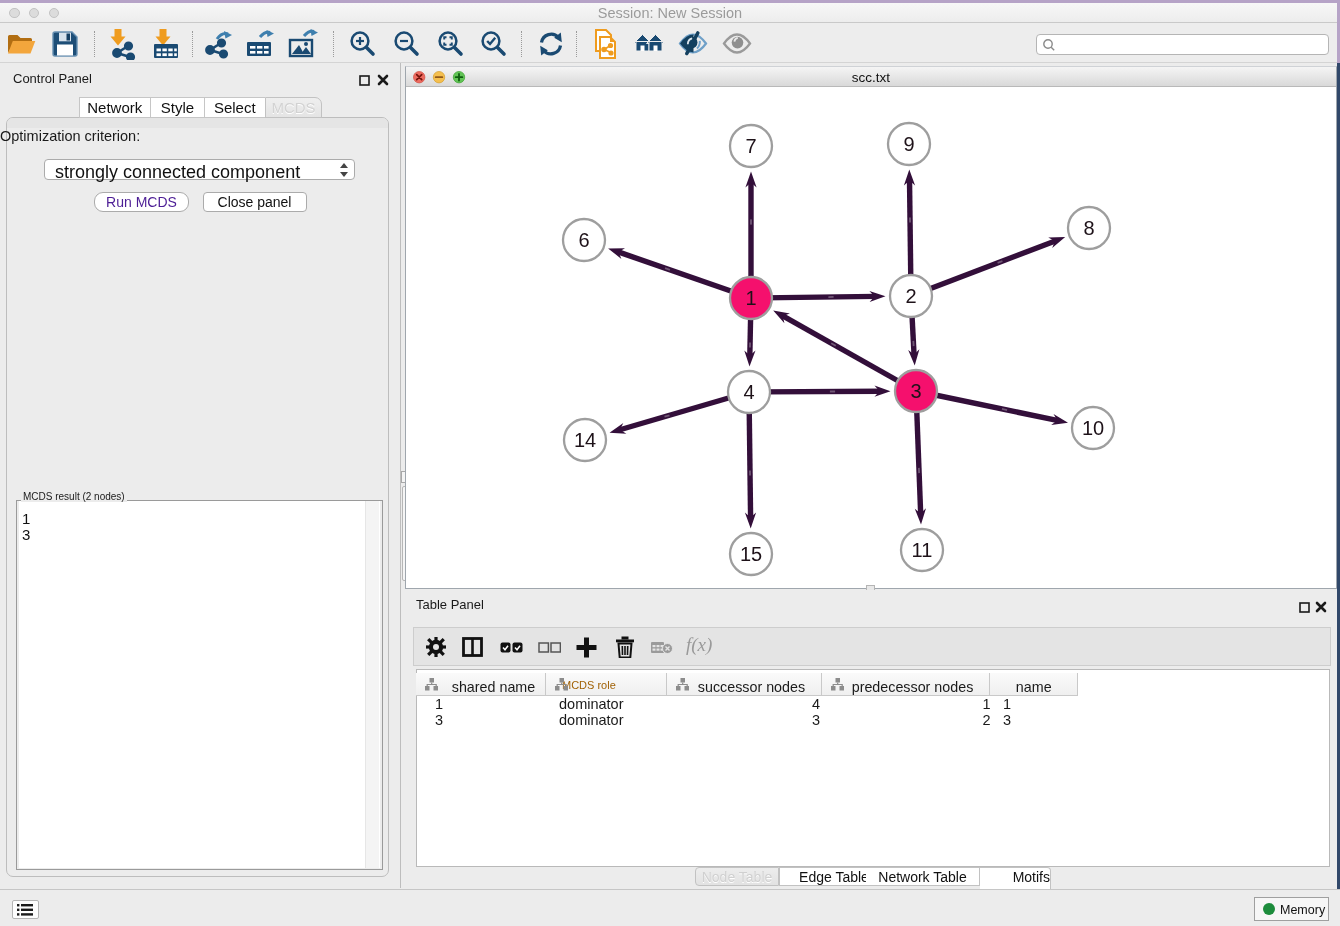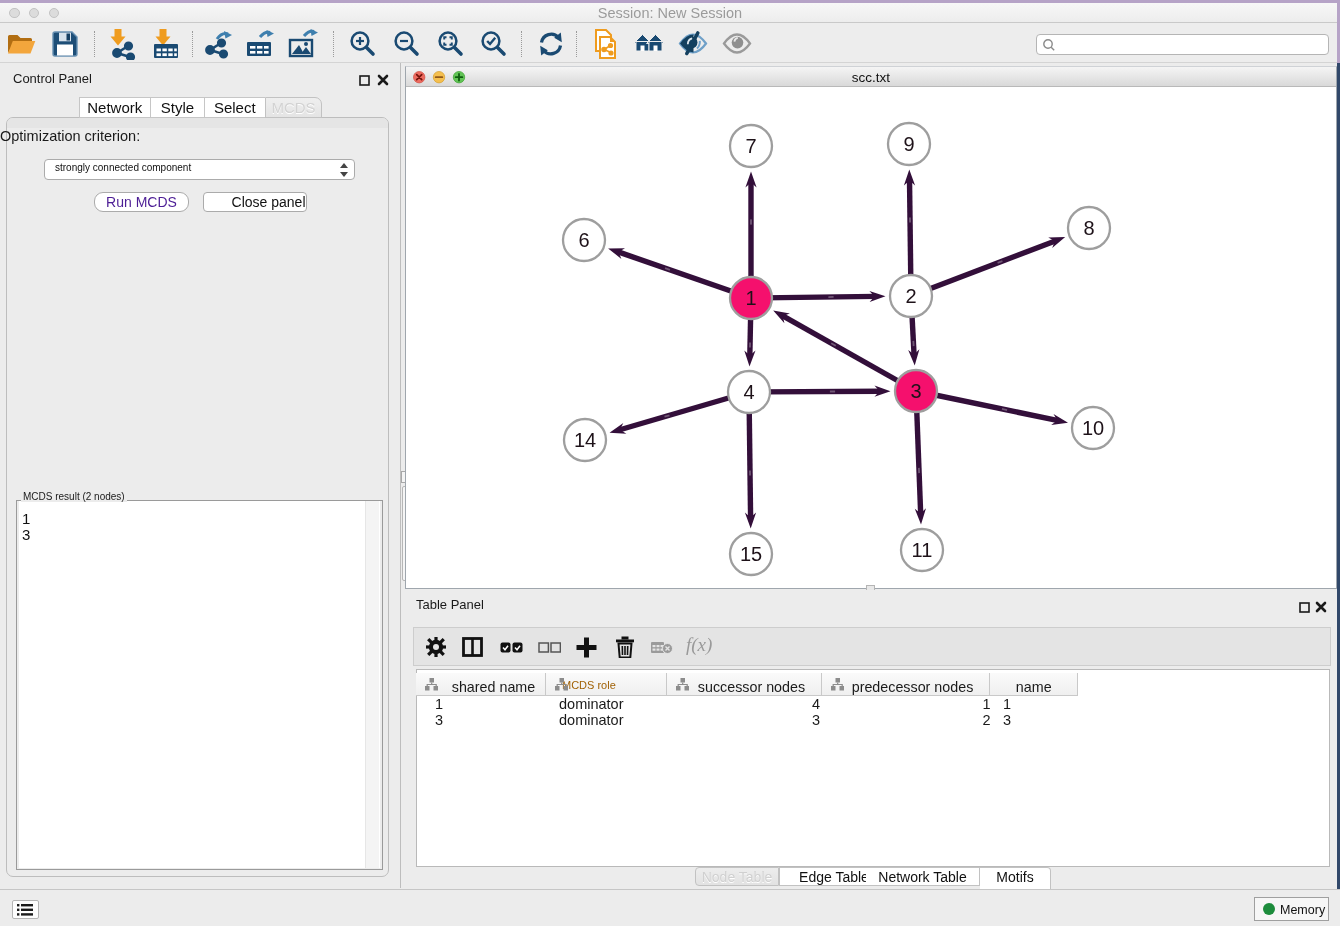--- a/index.html
+++ b/index.html
@@ -183,27 +183,27 @@
 <div class="abs" style="left:7px;top:118px;width:381px;height:10px;background:#e5e5e5;border-radius:6px 6px 0 0"></div>
 
 <div class="abs" style="left:264.5px;top:97px;width:57.5px;height:21px;background:linear-gradient(#efefef,#e4e4e4);border:1px solid #c2c2c2;border-radius:0 7px 0 0"></div>
 <div class="abs" style="left:264.5px;top:97px;width:58px;height:21px;font-size:15px;color:#d2d2d2;text-shadow:0 1px 0 #fff;text-align:center;line-height:21px">MCDS</div>
 <div class="abs" style="left:78.5px;top:97px;width:71.5px;height:21px;background:#fff;border:1px solid #c6c6c6;border-right:none;font-size:15px;color:#111;text-align:center;line-height:20px">Network</div>
 <div class="abs" style="left:150px;top:97px;width:54px;height:21px;background:#fff;border:1px solid #c6c6c6;border-right:none;font-size:15px;color:#111;text-align:center;line-height:20px">Style</div>
 <div class="abs" style="left:204px;top:97px;width:60.5px;height:21px;background:#fff;border:1px solid #c6c6c6;border-right:none;font-size:15px;color:#111;text-align:center;line-height:20px">Select</div>
 
 <div class="abs" style="left:0;top:128px;width:397px;text-align:left;font-size:14.5px;color:#1a1a1a">Optimization criterion:</div>
 <div class="abs" style="left:44px;top:159px;width:311px;height:21px;background:#fff;border:1px solid #ababab;border-radius:4px"></div>
-<div class="abs" style="left:55px;top:162px;font-size:10px;color:#111">strongly connected component</div>
+<div class="abs" style="left:55px;top:162px;font-size:18px;color:#111">strongly connected component</div>
 <svg class="abs" style="left:339px;top:163px" width="10" height="14" viewBox="0 0 10 14">
     <polygon points="5,0 9,5 1,5" fill="#444"></polygon>
     <polygon points="5,14 9,9 1,9" fill="#444"></polygon>
   </svg>
 <div class="abs" style="left:94px;top:192px;width:95px;height:20px;background:#fff;border:1px solid #ababab;border-radius:9px;font-size:14px;color:#4c1d95;text-align:center;line-height:19px">Run MCDS</div>
-<div class="abs" style="left:202.5px;top:192px;width:104px;height:20px;background:#fff;border:1px solid #ababab;border-radius:4px;font-size:14px;color:#111;text-align:right;line-height:19px">Close panel</div>
+<div class="abs" style="left:202.5px;top:192px;width:104px;height:20px;background:#fff;border:1px solid #ababab;border-radius:4px;font-size:14px;color:#111;text-align:center;line-height:19px">Close panel</div>
 
 <div class="abs" style="left:16px;top:500px;width:367px;height:370px;border:1px solid #9a9a9a;"></div>
 <div class="abs" style="left:19px;top:501px;width:361px;height:367px;background:#fff"></div>
 <div class="abs" style="left:21px;top:491px;background:#ececec;padding:0 2px;font-size:10px;color:#1a1a1a">MCDS result (2 nodes)</div>
 <div class="abs" style="left:365px;top:501px;width:13.5px;height:367px;background:#f4f4f4;border-left:1px solid #e6e6e6"></div>
 <div class="abs" style="left:22px;top:510.8px;font-size:15px;color:#111;line-height:15.9px">1<br>3</div>
 
 <div class="abs" style="left:401.5px;top:486px;width:5.5px;height:95px;background:#f5f5f5;border:1px solid #b6b6b6;border-radius:2px"></div>
 
 <div class="abs" style="left:400px;top:63px;width:1px;height:825px;background:#bdbdbd"></div>
@@ -404,21 +404,21 @@
 <div class="abs" style="left:1003px;top:696px;font-size:14.5px;color:#1a1a1a">1</div>
 <div class="abs" style="left:435px;top:711.5px;font-size:14.5px;color:#1a1a1a">3</div>
 <div class="abs" style="left:559px;top:711.5px;font-size:14.5px;color:#1a1a1a">dominator</div>
 <div class="abs" style="left:667px;top:711.5px;width:153px;text-align:right;font-size:14.5px;color:#1a1a1a">3</div>
 <div class="abs" style="left:821.5px;top:711.5px;width:169px;text-align:right;font-size:14.5px;color:#1a1a1a">2</div>
 <div class="abs" style="left:1003px;top:711.5px;font-size:14.5px;color:#1a1a1a">3</div>
 
 <div class="abs" style="left:695px;top:866.5px;width:84px;height:19px;background:linear-gradient(#ededed,#e2e2e2);border:1px solid #c2c2c2;border-radius:4px 0 0 4px;font-size:14px;color:#d0d0d0;text-shadow:0 1px 0 #fff;text-align:center;line-height:18px">Node Table</div>
 <div class="abs" style="left:779px;top:866.5px;width:110px;height:19px;background:#fff;border:1px solid #c2c2c2;font-size:14px;color:#111;text-align:center;line-height:18px">Edge Table</div>
 <div class="abs" style="left:866px;top:866.5px;width:114px;height:19px;background:#fff;border:1px solid #c2c2c2;border-left:none;font-size:14px;color:#111;text-align:center;line-height:18px">Network Table</div>
-<div class="abs" style="left:980px;top:866.5px;width:71px;height:30px;background:#fff;border:1px solid #c2c2c2;border-left:none;border-radius:0 4px 4px 0;font-size:14px;color:#111;text-align:center;line-height:18px">Motifs</div>
+<div class="abs" style="left:980px;top:866.5px;width:71px;height:30px;background:#fff;border:1px solid #c2c2c2;border-left:none;border-radius:0 4px 4px 0;font-size:14px;color:#111;text-align:right;line-height:18px">Motifs</div>
 
 <div class="abs" style="left:0;top:889px;width:1340px;height:37px;background:#ececec;border-top:1px solid #c6c6c6"></div>
 <div class="abs" style="left:12px;top:899.5px;width:27px;height:19px;background:#fdfdfd;border:1px solid #b4b4b4;border-radius:2px"></div>
 <svg class="abs" style="left:17px;top:903.5px" width="17" height="12" viewBox="0 0 17 12">
     <g fill="#1a1a1a">
       <rect x="0" y="0" width="2.4" height="2.4"></rect>
       <rect x="4" y="0" width="12" height="2.4"></rect>
       <rect x="0" y="4.6" width="2.4" height="2.4"></rect>
       <rect x="4" y="4.6" width="12" height="2.4"></rect>
       <rect x="0" y="9.2" width="2.4" height="2.4"></rect>

